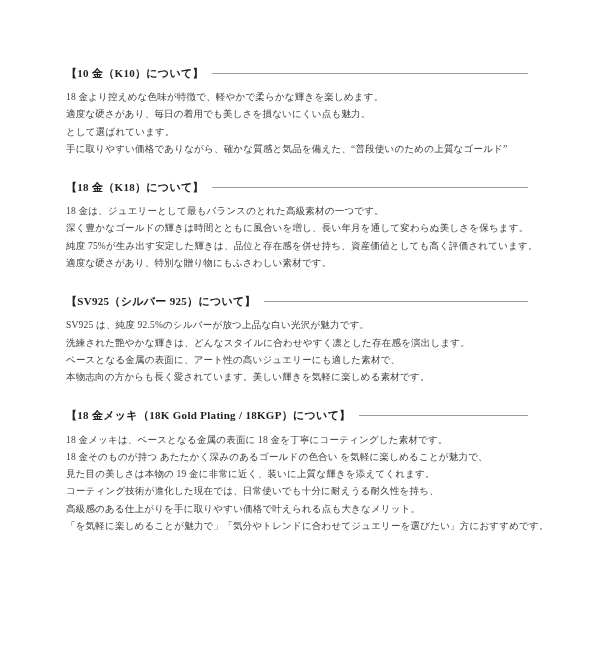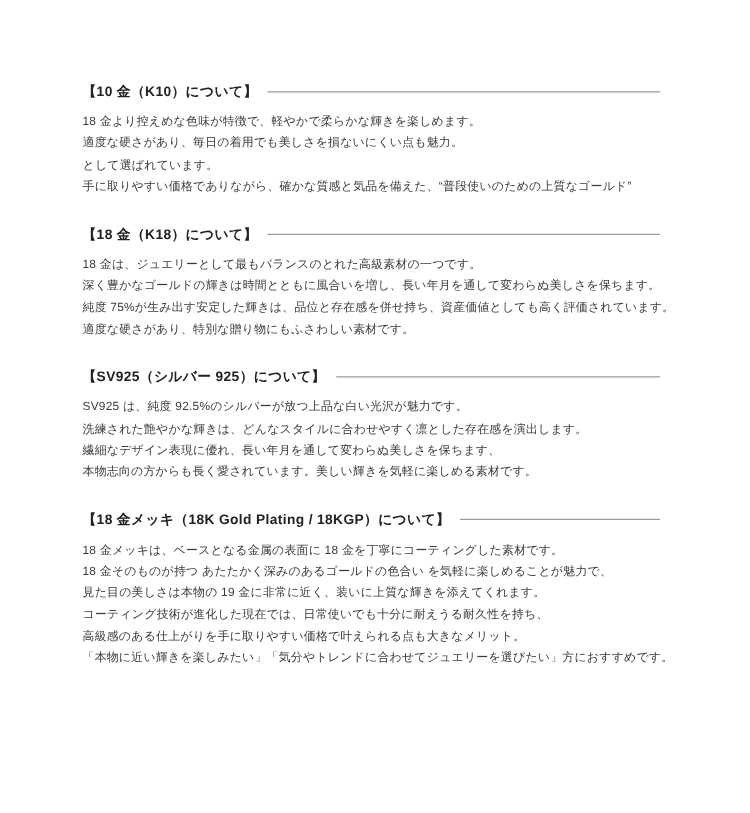--- a/index.html
+++ b/index.html
@@ -12,20 +12,21 @@
   html, body {
     width: 600px;
     height: 650px;
     background: var(--bg);
     font-family: "Liberation Sans", "DejaVu Sans", sans-serif;
     overflow: hidden;
   }
   .doc {
     padding: 66px 0 0 66px;
     width: 534px;
+    font-family: Liberation Serif, serif;
   }
   .section {
     margin-bottom: 22px;
     width: 462px;
   }
   .sec-header {
     display: flex;
     align-items: center;
     height: 14px;
     margin-bottom: 9px;
@@ -83,33 +84,33 @@
   </div>
 
   <div class="section">
     <div class="sec-header">
       <span class="sec-title">【SV925（シルバー 925）について】</span>
       <span class="rule"></span>
     </div>
     <div class="para">
       <div class="line">SV925 は、純度 92.5%のシルバーが放つ上品な白い光沢が魅力です。</div>
       <div class="line">洗練された艶やかな輝きは、どんなスタイルに合わせやすく凛とした存在感を演出します。</div>
-      <div class="line">繊細なデザイン表現に優れ、長い年月を通して変わらぬ美しさを保ちます、</div>
+      <div class="line">ベースとなる金属の表面に、アート性の高いジュエリーにも適した素材で、</div>
       <div class="line">本物志向の方からも長く愛されています。美しい輝きを気軽に楽しめる素材です。</div>
     </div>
   </div>
 
   <div class="section">
     <div class="sec-header">
       <span class="sec-title">【18 金メッキ（18K Gold Plating / 18KGP）について】</span>
       <span class="rule"></span>
     </div>
     <div class="para">
       <div class="line">18 金メッキは、ベースとなる金属の表面に 18 金を丁寧にコーティングした素材です。</div>
       <div class="line">18 金そのものが持つ あたたかく深みのあるゴールドの色合い を気軽に楽しめることが魅力で、</div>
       <div class="line">見た目の美しさは本物の 19 金に非常に近く、装いに上質な輝きを添えてくれます。</div>
       <div class="line">コーティング技術が進化した現在では、日常使いでも十分に耐えうる耐久性を持ち、</div>
       <div class="line">高級感のある仕上がりを手に取りやすい価格で叶えられる点も大きなメリット。</div>
-      <div class="line">「本物に近い輝きを楽しみたい」「気分やトレンドに合わせてジュエリーを選びたい」方におすすめです。</div>
+      <div class="line">「を気軽に楽しめることが魅力で」「気分やトレンドに合わせてジュエリーを選びたい」方におすすめです。</div>
     </div>
   </div>
 
 </div>
 
 </body></html>

